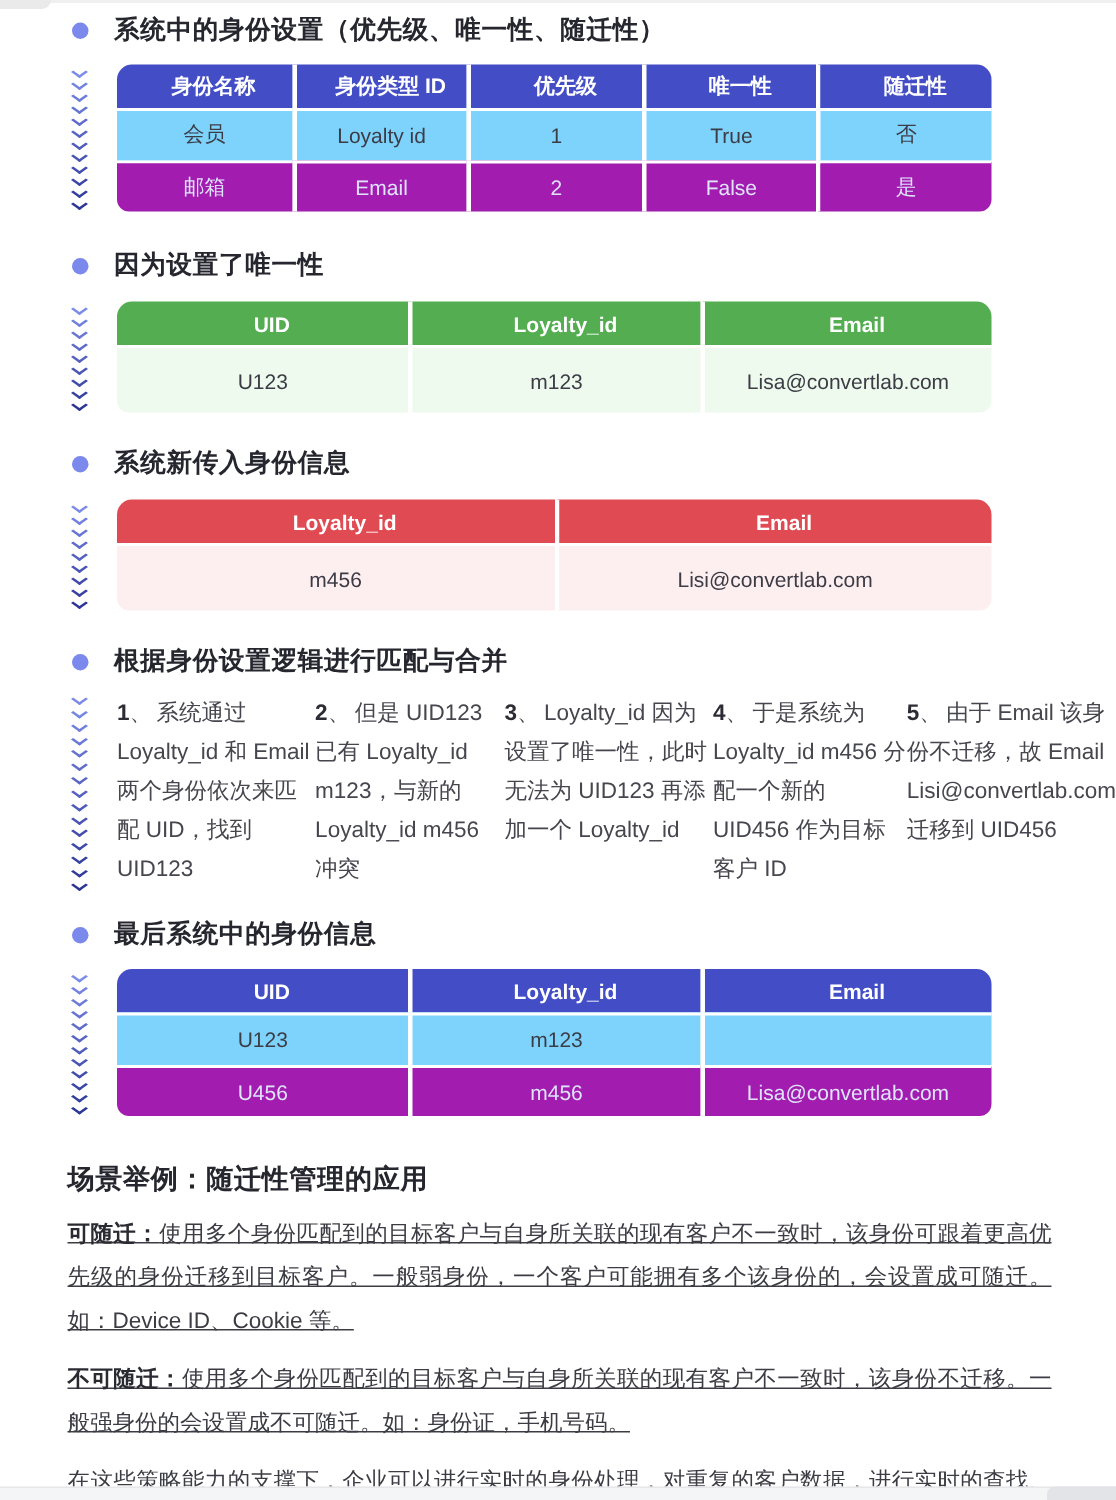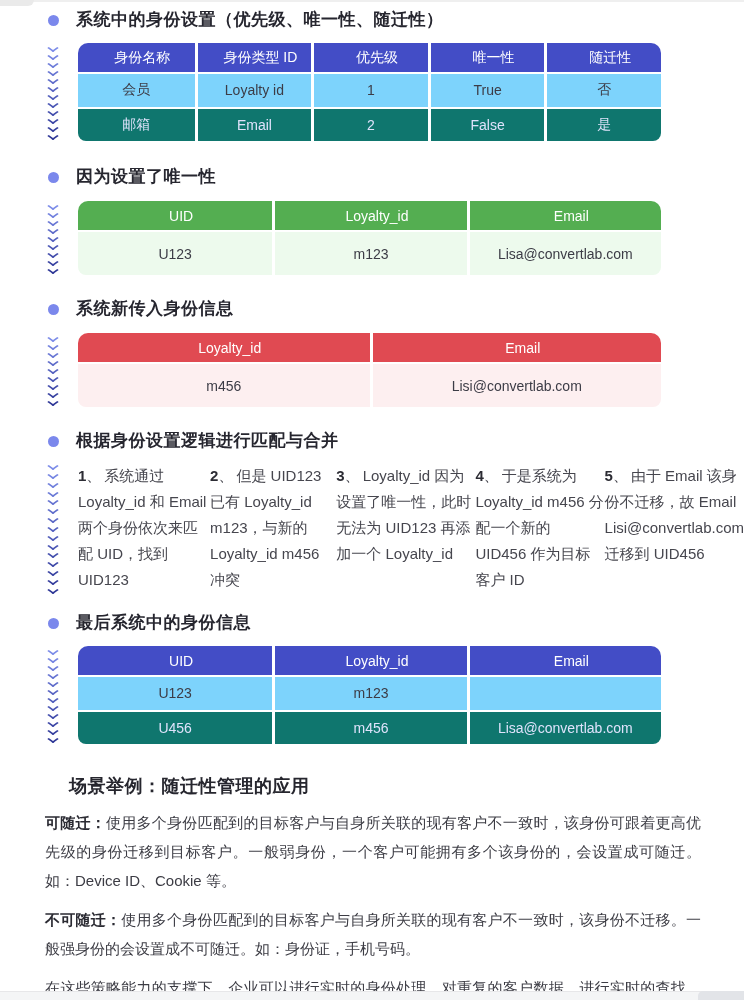--- a/index.html
+++ b/index.html
@@ -15,49 +15,49 @@
 
   .sec-head { display:flex; align-items:center; gap:17px; margin-left:48px; height:20px; }
   .bullet { width:11px; height:11px; border-radius:50%; background:#7b88ec; flex:0 0 auto; }
   .sec-title { font-size:17px; font-weight:bold; color:#26262f; line-height:20px; letter-spacing:0.5px; }
 
   .sec-body { display:flex; gap:17px; margin-left:48px; }
   .chevrons { width:13px; display:flex; flex-direction:column; justify-content:space-between; padding:1px 0; flex:0 0 auto; }
   .chev { width:8px; height:8px; border-right:2.6px solid; border-bottom:2.6px solid; transform:scaleY(0.72) rotate(45deg); margin-left:1px; }
 
   table.tbl { border-collapse:separate; border-spacing:0; width:583px; table-layout:fixed; font-size:14px; }
-  table.tbl th { height:29px; color:#fff; font-weight:normal; text-align:center; vertical-align:middle;padding-left:12px; }
+  table.tbl th { height:29px; color:#fff; font-weight:bold; text-align:center; vertical-align:middle;padding-left:12px; }
   table.tbl td { height:29px; text-align:center; vertical-align:middle; color:#3c3c46; border-top:2px solid #fff; }
   table.tbl th + th, table.tbl td + td { border-left:3px solid #fff; }
   table.tbl thead th:first-child { border-top-left-radius:10px; }
   table.tbl thead th:last-child  { border-top-right-radius:10px;margin-left:28px; }
   table.tbl tbody tr:last-child td:first-child { border-bottom-left-radius:8px; }
   table.tbl tbody tr:last-child td:last-child  { border-bottom-right-radius:8px; }
 
   .t-blue  thead th { background:#434dc6; }
   .t-blue  tbody tr.row-light td { background:#7dd3fc; }
-  .t-blue  tbody tr.row-mid   td { background:#0f766e; color:#dfe3fc; }
+  .t-blue  tbody tr.row-mid   td { background:#a21caf; color:#dfe3fc; }
   .t-green thead th { background:#54ae51; }
   .t-green tbody td { background:#edfaed; }
   .t-red   thead th { background:#e04a52; }
   .t-red   tbody td { background:#fdeff0; }
 
   .m-s1 { margin-bottom:13px;text-align:center; }
   .sec2 { margin-top:26px; } .sec3 { margin-top:24px; } .sec4 { margin-top:24px; } .sec5 { margin-top:18px; }
   .head-gap { margin-bottom:14px; }
   .head-gap-sm { margin-bottom:10px; }
 
   .steps { display:flex; flex-direction:row; justify-content:space-between; padding:2px 0; }
   .step { font-size:15px; line-height:26px; color:#46464e; }
   .step-num { font-weight:bold; color:#2c2c34; }
   .step-sep { color:#46464e; margin-right:3px; }
 
   .scenario { margin:30px 0 0 45px; width:656px; }
-  .scenario-heading { font-size:18px; font-weight:bold; color:#26262e; line-height:24px; margin-bottom:10px; letter-spacing:0.5px;margin-left:24px; }
-  .para { font-size:15px; line-height:29px; color:#3c3c44; text-align:justify; margin-top:10px; }
+  .scenario-heading { font-size:18px; font-weight:bold; color:#26262e; line-height:24px; margin-bottom:10px; letter-spacing:0.5px; }
+  .para { font-size:15px; line-height:29px; color:#3c3c44; text-align:justify; margin-top:10px;text-decoration:underline; }
   .para strong { color:#2a2a32; }
 </style>
 </head>
 <body>
 
 <div class="page">
   <div class="top-line"></div>
   <div class="corner-tl"></div>
 
   <div class="content">

